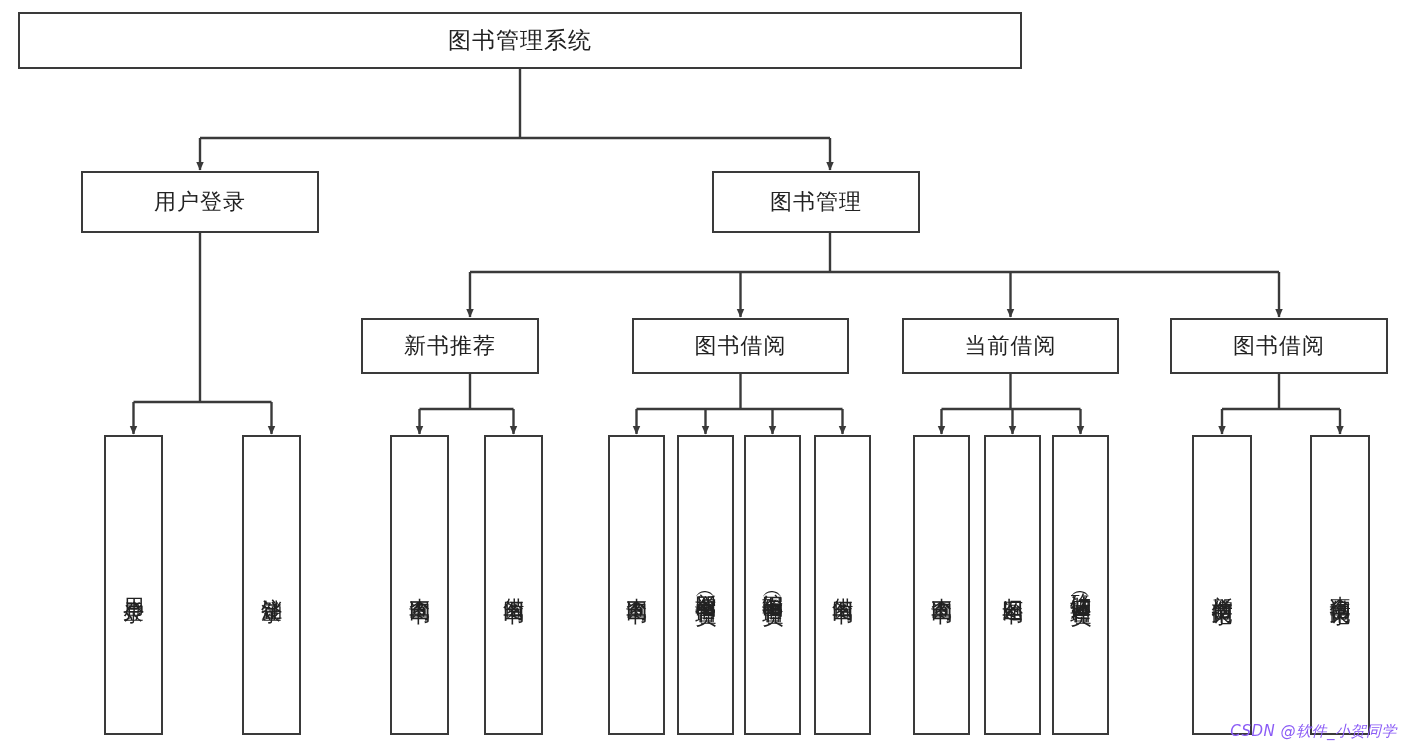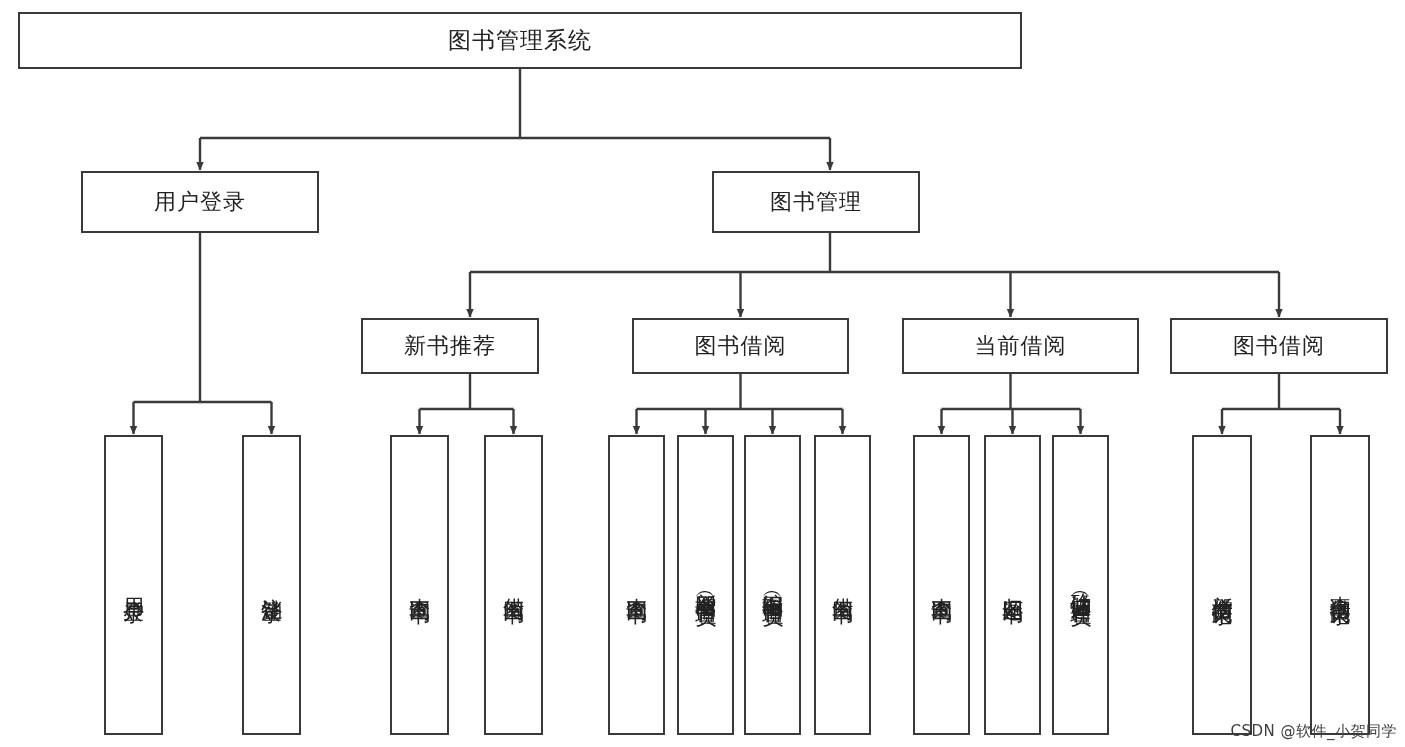--- a/index.html
+++ b/index.html
@@ -49,24 +49,25 @@
     text-align: center;
   }
   .node.root {
     font-size: 23px;
   }
   .watermark {
     position: absolute;
     right: 8px;
     bottom: 6px;
     font-size: 15px;
-    color: #404040;
+    color: #8b5cf6;
     letter-spacing: 0.5px;
     white-space: nowrap;
     font-family: "DejaVu Sans", "Liberation Sans", sans-serif;
+    font-style: italic;
   }
 </style>
 </head>
 <body>
 
 <div id="canvas">
 
   <svg id="wires" viewBox="0 0 1405 747" xmlns="http://www.w3.org/2000/svg">
     <defs>
       <marker id="arrow" markerWidth="10" markerHeight="10" refX="8.5" refY="4" orient="auto" markerUnits="userSpaceOnUse">
@@ -119,21 +120,21 @@
       </div>
       <div class="node horiz" style="left: 712px; top: 171px; width: 208px; height: 62px;">
         <span>图书管理</span>
       </div>
       <div class="node horiz" style="left: 361px; top: 318px; width: 178px; height: 56px;">
         <span>新书推荐</span>
       </div>
       <div class="node horiz" style="left: 632px; top: 318px; width: 217px; height: 56px;">
         <span>图书借阅</span>
       </div>
-      <div class="node horiz" style="left: 902px; top: 318px; width: 237px; height: 56px;">
+      <div class="node horiz" style="left: 902px; top: 318px; width: 217px; height: 56px;">
         <span>当前借阅</span>
       </div>
       <div class="node horiz" style="left: 1170px; top: 318px; width: 218px; height: 56px;">
         <span>图书借阅</span>
       </div>
       <div class="node vert" style="left: 104px; top: 435px; width: 59px; height: 300px;">
         <span>用户登录</span>
       </div>
       <div class="node vert" style="left: 242px; top: 435px; width: 59px; height: 300px;">
         <span>注销登录</span>

